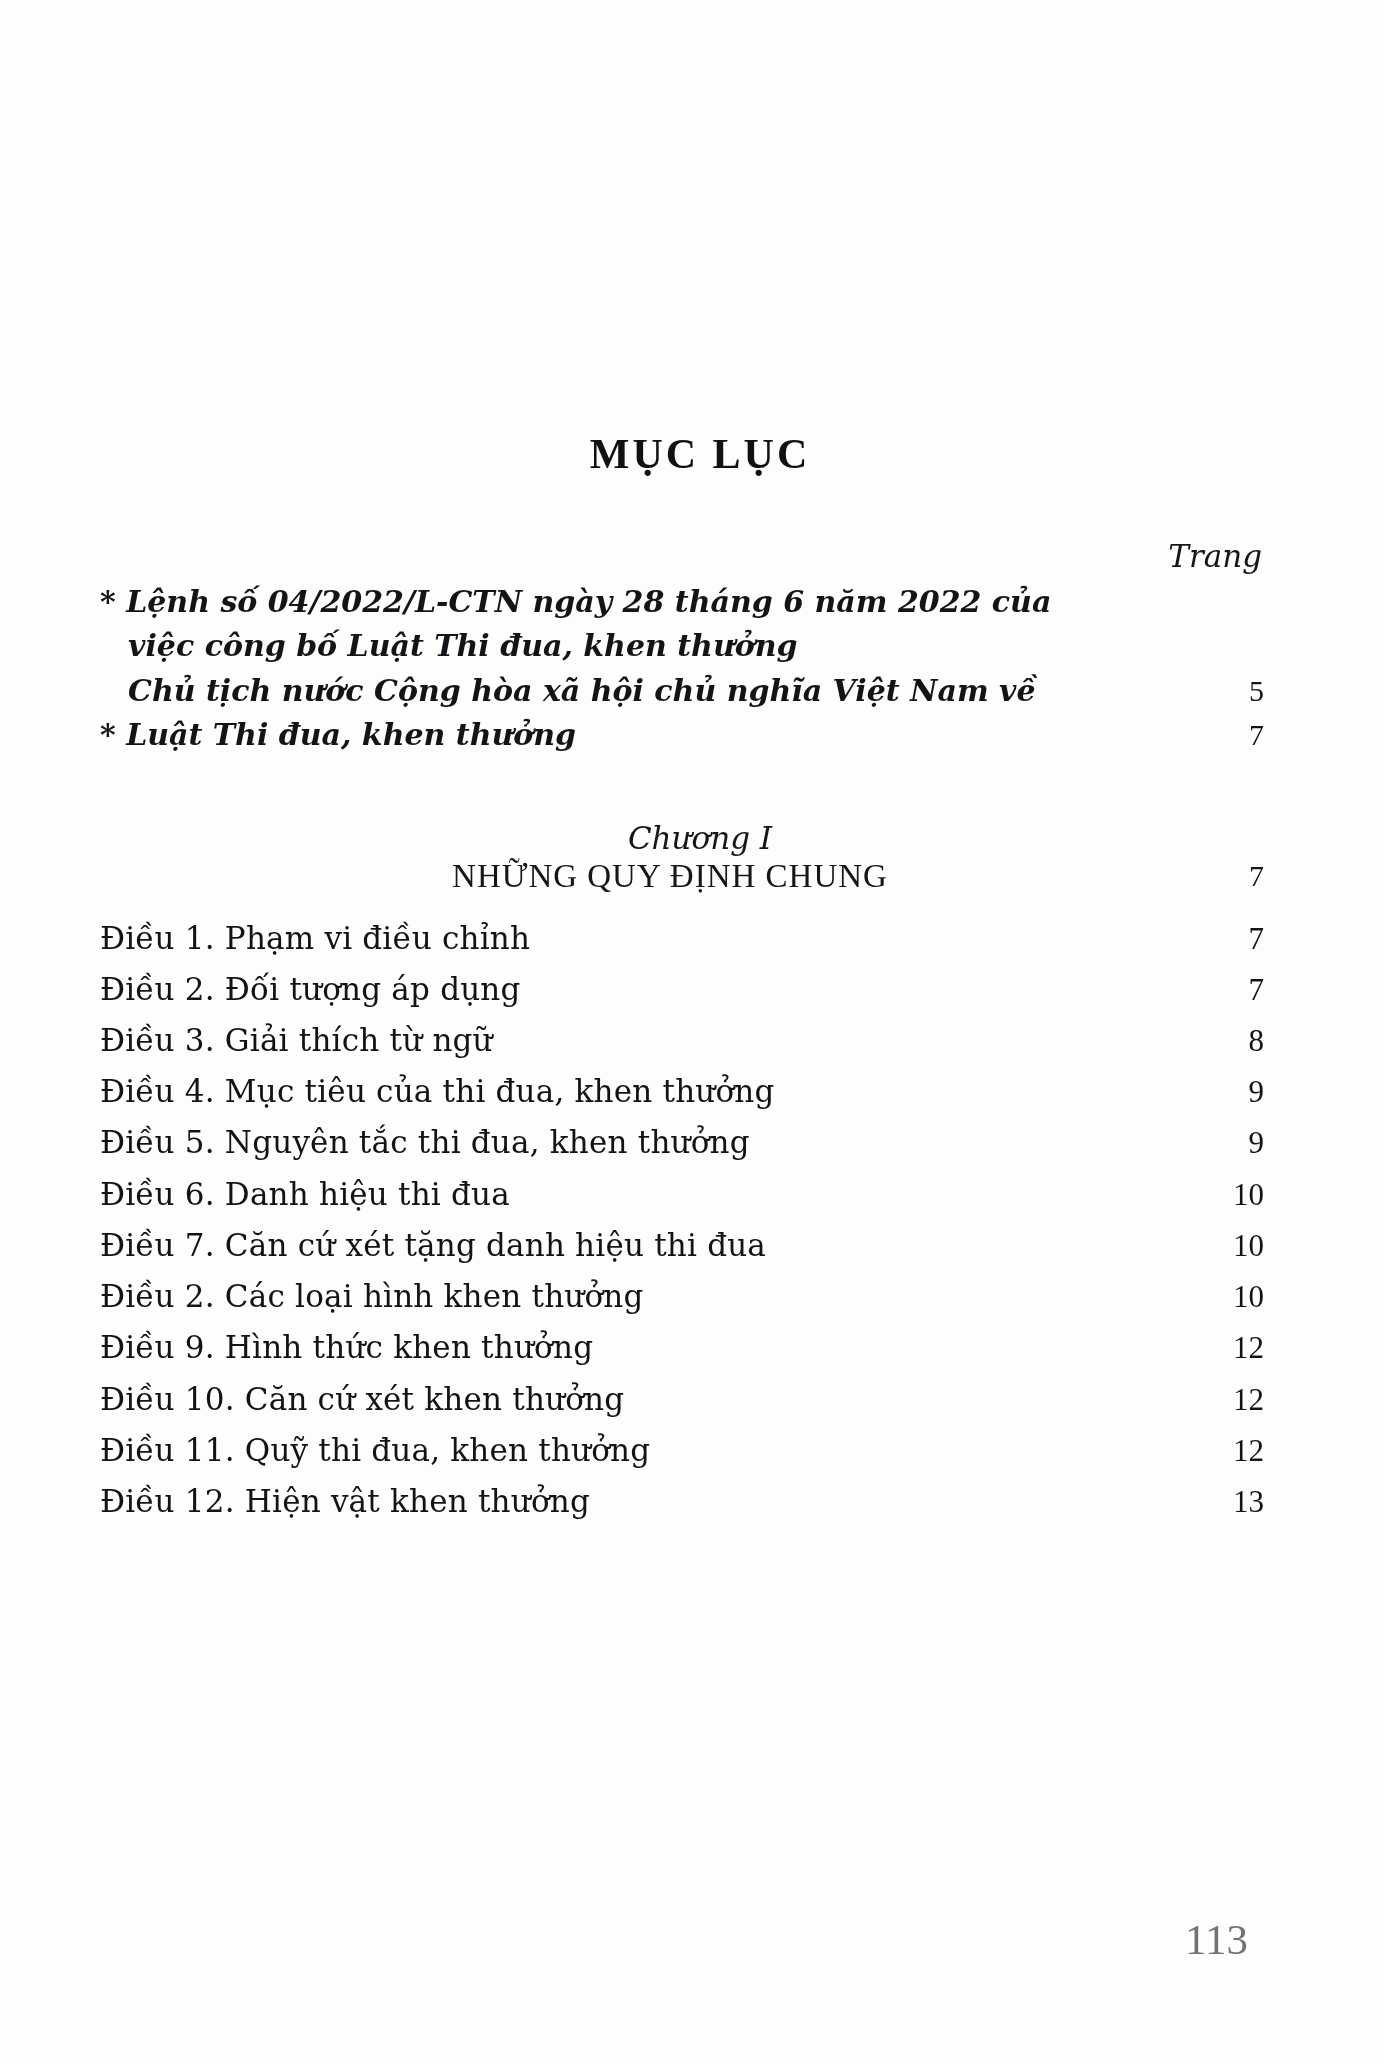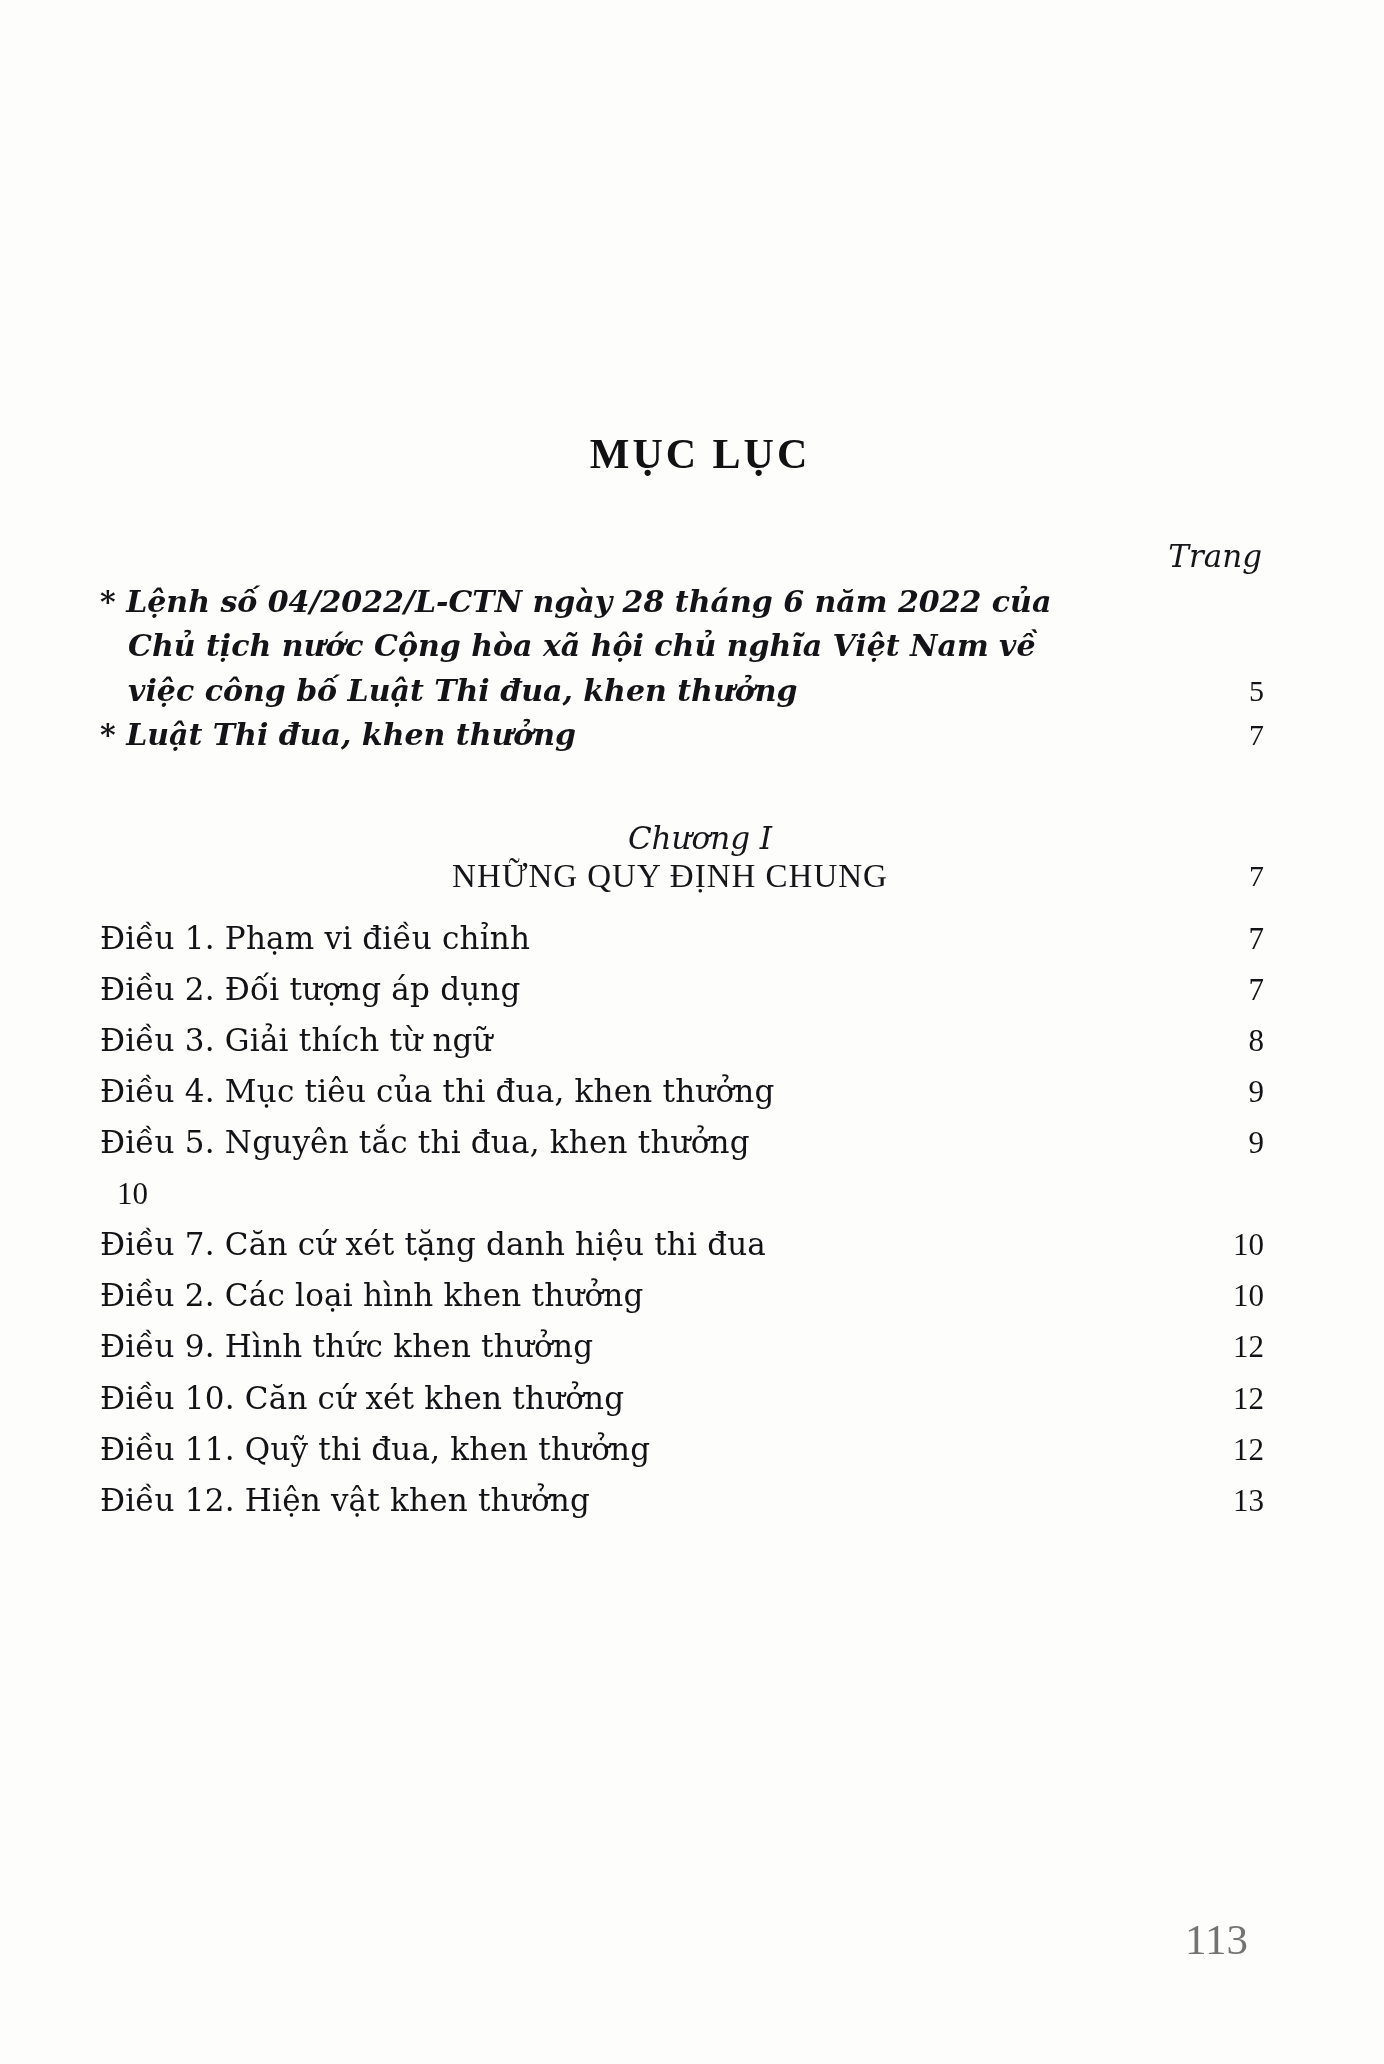--- a/index.html
+++ b/index.html
@@ -150,22 +150,22 @@
 
     <div class="doc-title">MỤC LỤC</div>
 
     <div class="trang-row">Trang</div>
 
     <div class="intro">
 
       <div class="intro-entry">
         <span class="text">
           <span class="ln">* Lệnh số 04/2022/L-CTN ngày 28 tháng 6 năm 2022 của</span>
+          <span class="ln ind">việc công bố Luật Thi đua, khen thưởng</span>
           <span class="ln ind">Chủ tịch nước Cộng hòa xã hội chủ nghĩa Việt Nam về</span>
-          <span class="ln ind">việc công bố Luật Thi đua, khen thưởng</span>
         </span>
         <span class="pg">5</span>
       </div>
 
       <div class="intro-entry">
         <span class="text">
           <span class="ln">* Luật Thi đua, khen thưởng</span>
         </span>
         <span class="pg">7</span>
       </div>
@@ -199,20 +199,21 @@
         <span class="label">Điều 4. Mục tiêu của thi đua, khen thưởng</span>
         <span class="pg">9</span>
       </div>
 
       <div class="toc-row">
         <span class="label">Điều 5. Nguyên tắc thi đua, khen thưởng</span>
         <span class="pg">9</span>
       </div>
 
       <div class="toc-row">
+        <span class="label">Điều 6. Danh hiệu thi đua</span>
         <span class="pg">10</span>
       </div>
 
       <div class="toc-row">
         <span class="label">Điều 7. Căn cứ xét tặng danh hiệu thi đua</span>
         <span class="pg">10</span>
       </div>
 
       <div class="toc-row">
         <span class="label">Điều 2. Các loại hình khen thưởng</span>

